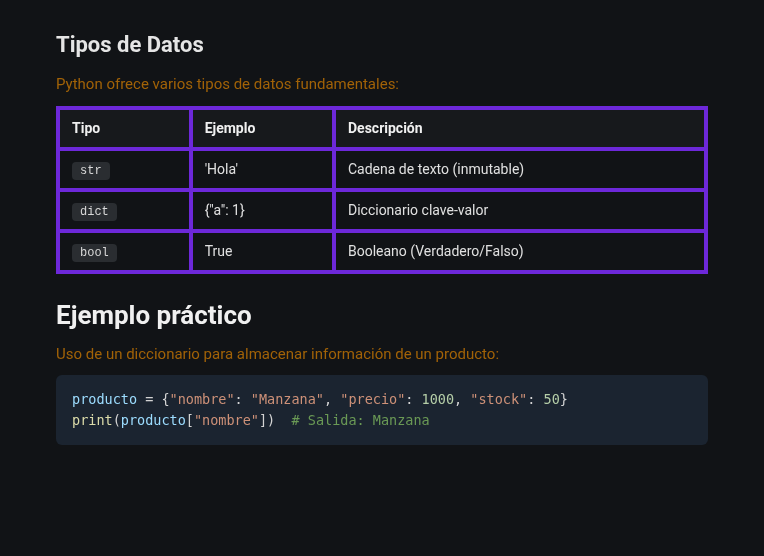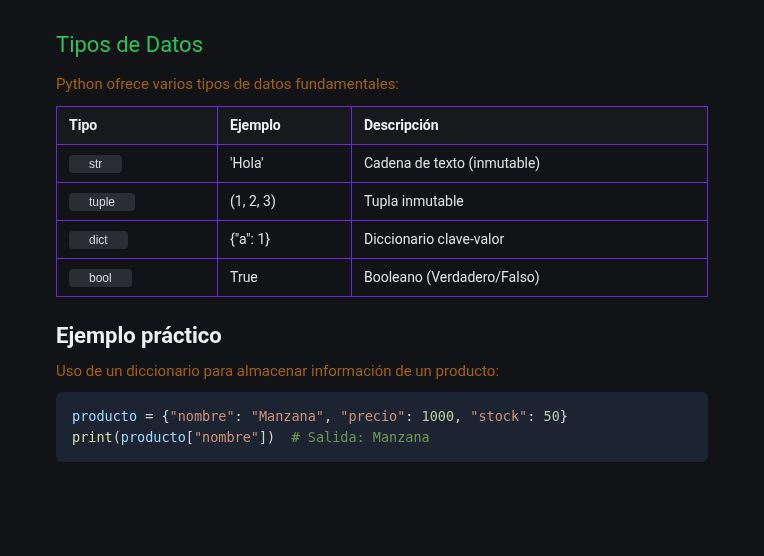--- a/index.html
+++ b/index.html
@@ -9,55 +9,55 @@
     font-family: -apple-system, BlinkMacSystemFont, "Segoe UI", Roboto, Helvetica, Arial, sans-serif;
     font-size: 15px;
     line-height: 1.5;
     width: 764px;
     height: 556px;
     overflow: hidden;
     padding: 28px 56px 0 56px;
   }
   h2[data-name="section-heading"] {
     font-size: 22px;
-    font-weight: 400;
-    color: #22c55e;
+    font-weight: 700;
+    color: #e5e5e5;
     margin-bottom: 12px;
   }
   h3[data-name="example-heading"] {
-    font-size: 22px;
+    font-size: 26px;
     font-weight: 700;
     color: #f0f0f0;
     margin-top: 22px;
     margin-bottom: 8px;
   }
   p { color: #a16207; margin-bottom: 10px; }
   table {
     width: 100%;
     border-collapse: collapse;
     font-size: 14px;
     margin-top: 4px;
   }
   th, td {
     text-align: left;
     padding: 8px 12px;
-    border: 1px solid #6d28d9;
+    border: 4px solid #6d28d9;
   }
   th {
     font-weight: 700;
     color: #f0f0f0;
     background: #17191c;
   }
   td { color: #e0e0e0; }
   code.inline {
-    font-family: Liberation Sans, sans-serif;
+    font-family: Liberation Mono, monospace;
     font-size: 12px;
     background: #2a2d31;
     color: #d8d8d8;
-    padding: 2px 20px;
+    padding: 2px 8px;
     border-radius: 4px;
   }
   pre.codeblock {
     background: #1b2430;
     border-radius: 6px;
     padding: 14px 16px;
     font-family: ui-monospace, SFMono-Regular, "SF Mono", Menlo, Consolas, monospace;
     font-size: 13.5px;
     line-height: 1.55;
     overflow-x: auto;
@@ -85,25 +85,20 @@
       <th data-name="col-header-desc">Descripción</th>
     </tr>
   </thead>
   <tbody id="types-tbody">
       <tr data-name="table-row">
         <td data-name="cell-type"><code class="inline" data-name="type-code">str</code></td>
         <td data-name="cell-example">'Hola'</td>
         <td data-name="cell-desc">Cadena de texto (inmutable)</td>
       </tr>
       <tr data-name="table-row">
-        <td data-name="cell-type"><code class="inline" data-name="type-code">tuple</code></td>
-        <td data-name="cell-example">(1, 2, 3)</td>
-        <td data-name="cell-desc">Tupla inmutable</td>
-      </tr>
-      <tr data-name="table-row">
         <td data-name="cell-type"><code class="inline" data-name="type-code">dict</code></td>
         <td data-name="cell-example">{"a": 1}</td>
         <td data-name="cell-desc">Diccionario clave-valor</td>
       </tr>
       <tr data-name="table-row">
         <td data-name="cell-type"><code class="inline" data-name="type-code">bool</code></td>
         <td data-name="cell-example">True</td>
         <td data-name="cell-desc">Booleano (Verdadero/Falso)</td>
       </tr>
     </tbody>

